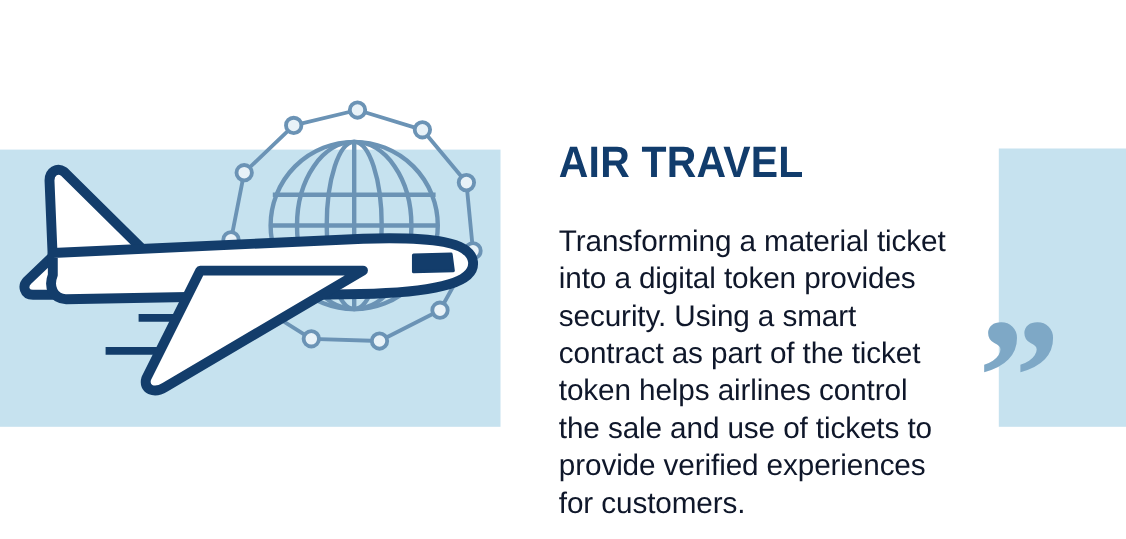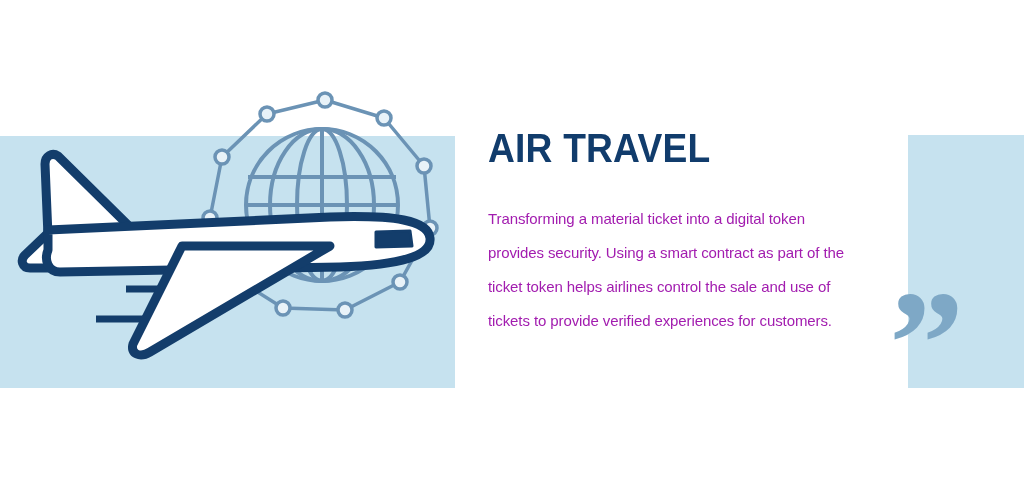--- a/index.html
+++ b/index.html
@@ -64,41 +64,41 @@
     font-size: 150px;
     font-weight: 700;
     line-height: 1;
     letter-spacing: -2px;
     user-select: none;
   }
 
   
   .content {
     position: absolute;
-    left: 488px;
+    left: 508px;
     top: 128px;
     width: 380px;
   }
   .headline {
     margin: 0;
     color: #113c6c;
     font-family: "Liberation Sans", sans-serif;
     font-size: 40px;
     font-weight: 700;
     letter-spacing: 0.2px;
     line-height: 1;
     transform: scaleX(0.93);
     transform-origin: left center;
   }
   .body-copy {
     margin: 0;
     padding-top: 34px;
-    color: #a21caf;
+    color: #0f172a;
     font-family: "Liberation Sans", sans-serif;
-    font-size: 15px;
+    font-size: 27px;
     font-weight: 400;
     line-height: 34px;
     letter-spacing: -0.1px;
     max-width: 360px;
   }
 </style>
 </head>
 <body>
 
 <div class="canvas">

